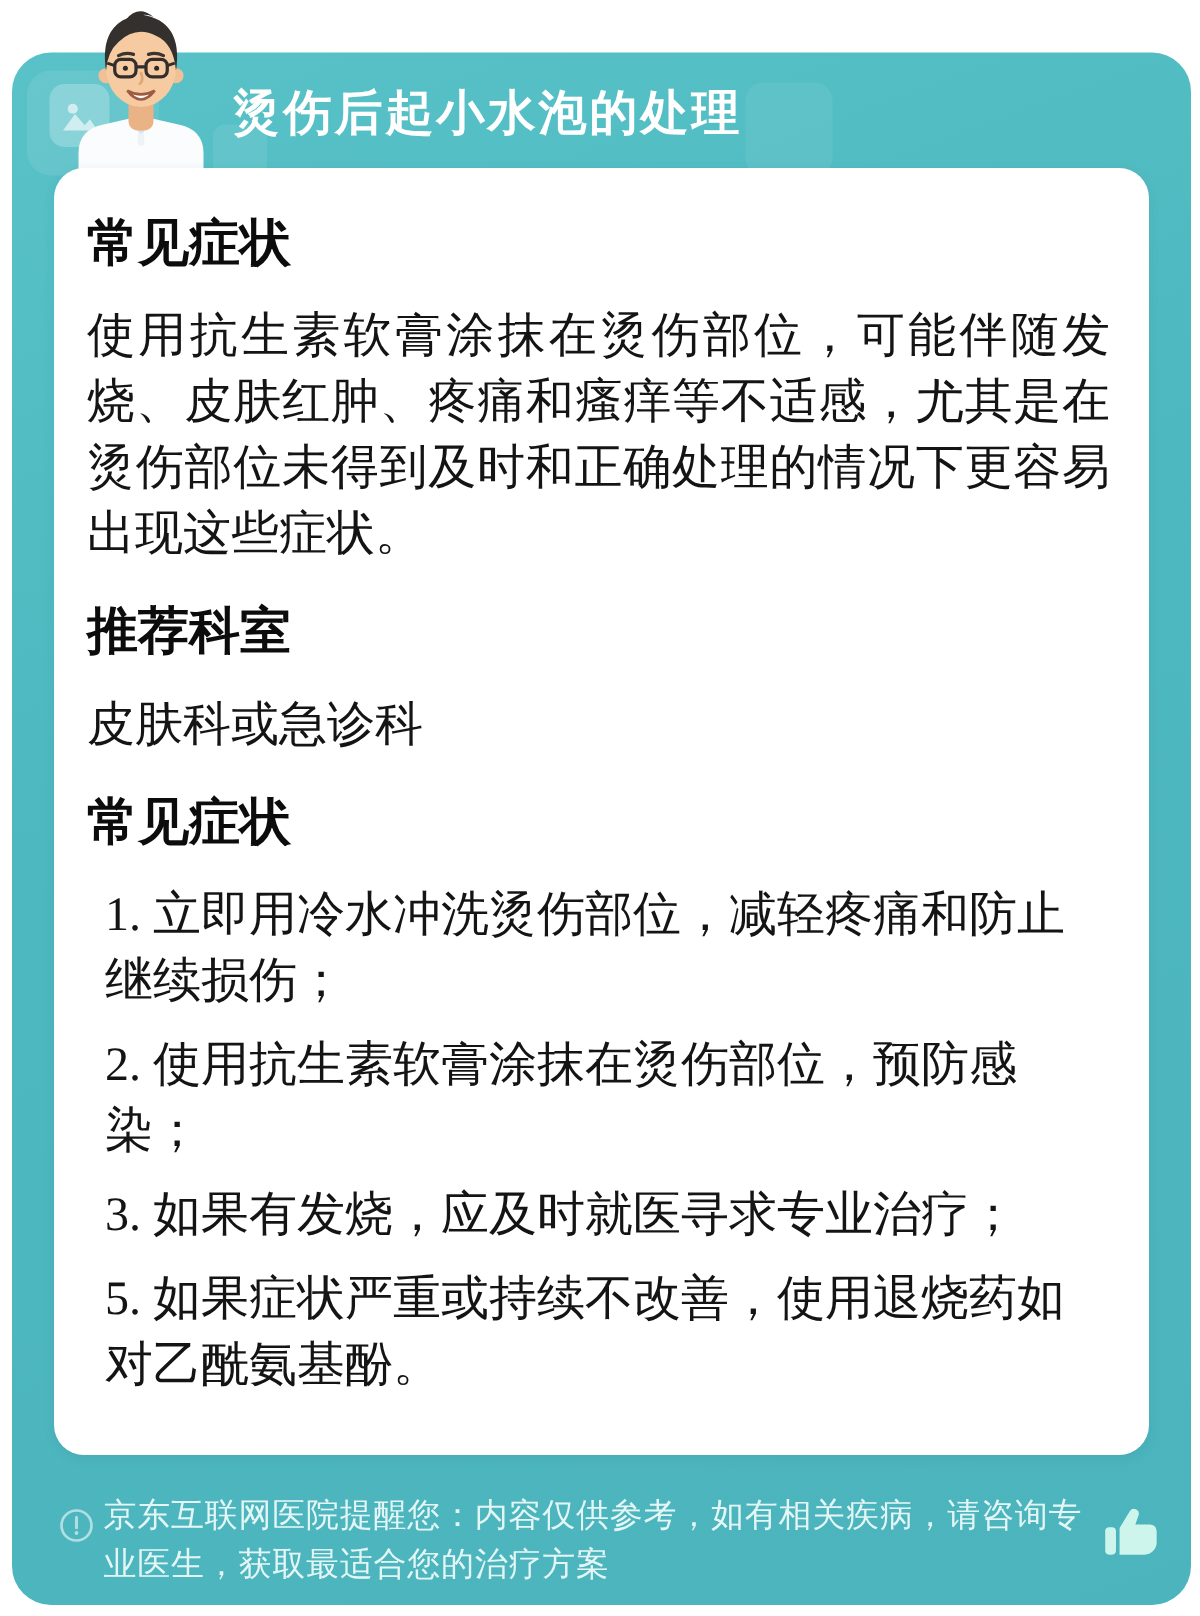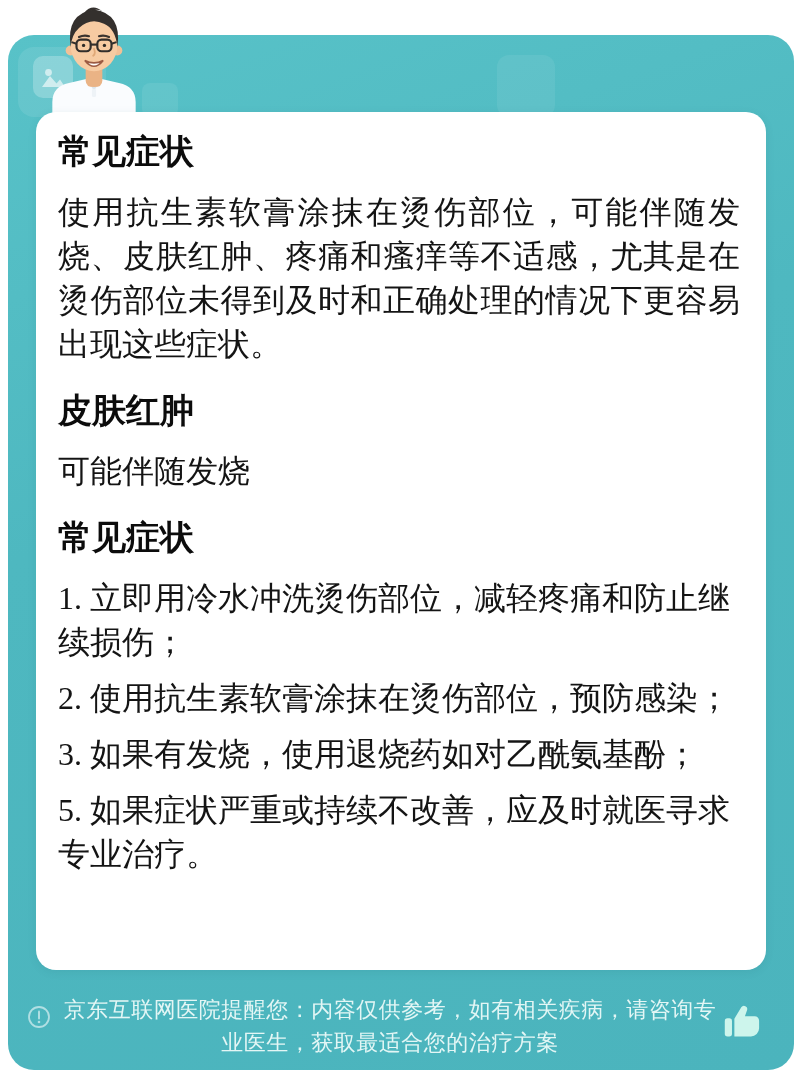--- a/index.html
+++ b/index.html
@@ -49,50 +49,50 @@
     z-index: 3;
   }
 
   
   .white-card {
     position: absolute;
     left: 36px; top: 112px;
     width: 730px; height: 858px;
     background: #ffffff;
     border-radius: 20px;
-    padding: 17px 26px 20px 22px;
+    padding: 28px 26px 20px 22px;
     z-index: 4;
     box-shadow: 0 2px 8px rgba(30,90,95,0.10);
     overflow: hidden;
   }
   .white-card h2 {
     font-size: 34px; font-weight: 700; line-height: 44px;
     color: #0c0c0c; margin: 0 0 17px 0;
   }
   .white-card p.body {
     font-size: 32px; line-height: 44px; color: #141414;
     margin: 0 0 22px 0;
     text-align: justify;
   }
   .tips-list { list-style: none; }
   .tips-list li {
     font-size: 32px; line-height: 44px; color: #141414;
     margin-bottom: 12px;
+    margin-left: 12px;
   }
   .tip-num {
     font-family: "Liberation Serif", "DejaVu Serif", serif;
     margin-right: 8px;
   }
 
   
   .footer {
-    position: absolute; left: 8px; top: 988px;
+    position: absolute; left: 20px; top: 988px;
     width: 624px; height: 82px;
     z-index: 2;
-    text-align: center;
   }
   .info-icon { position: absolute; left: 19px; top: 17px; width: 24px; height: 24px; opacity: 0.75; }
   .disclaimer {
     position: absolute; left: 49px; top: 5px;
     width: 666px;
     font-size: 22px; line-height: 33px;
     color: rgba(240,252,250,0.92);
     letter-spacing: 0.5px;
   }
   .thumb-icon { position: absolute; left: 712px; top: 12px; width: 46px; height: 46px; cursor: pointer; }
@@ -106,20 +106,21 @@
   <div class="deco deco-b"></div>
   <div class="deco deco-c"></div>
 
   <div class="photo-icon">
     <svg width="28" height="28" viewBox="0 0 28 28">
       <circle cx="9.5" cy="9.5" r="3.4" fill="rgba(255,255,255,0.6)"></circle>
       <path d="M3 24 L11 13 L17.5 20.5 L21 16.5 L26 24 Z" fill="rgba(255,255,255,0.6)"></path>
     </svg>
   </div>
 
+  <div class="page-title">烫伤后起小水泡的处理</div>
 </div>
 
 <div class="avatar">
   <svg width="100" height="126" viewBox="0 0 120 151">
 
     <path d="M10 151 V120 Q10 101 30 97 L52 92 H68 L90 97 Q110 101 110 120 V151 Z" fill="#fafcfe"></path>
     <path d="M52 92 L60 104 L68 92" fill="none" stroke="#dde5eb" stroke-width="2.5"></path>
     <rect x="57.5" y="104" width="5" height="10" rx="2" fill="#eef3f7"></rect>
 
     <path d="M50 76 h20 v18 q0 8 -10 8 q-10 0 -10 -8 Z" fill="#eab385"></path>
@@ -147,36 +148,36 @@
 
     <path d="M49 70 Q60 84 71 70 Q60 76 49 70 Z" fill="#ffffff" stroke="#9c5b43" stroke-width="2"></path>
   </svg>
 </div>
 
 <div class="white-card">
 
   <h2>常见症状</h2>
   <p class="body">使用抗生素软膏涂抹在烫伤部位，可能伴随发烧、皮肤红肿、疼痛和瘙痒等不适感，尤其是在烫伤部位未得到及时和正确处理的情况下更容易出现这些症状。</p>
 
-  <h2>皮肤红肿</h2>
-  <p class="body">可能伴随发烧</p>
+  <h2>推荐科室</h2>
+  <p class="body">皮肤科或急诊科</p>
 
   <h2>常见症状</h2>
   <ul class="tips-list">
     <li>
       <span class="tip-num">1.</span><span>立即用冷水冲洗烫伤部位，减轻疼痛和防止继续损伤；</span>
     </li>
     <li>
       <span class="tip-num">2.</span><span>使用抗生素软膏涂抹在烫伤部位，预防感染；</span>
     </li>
     <li>
-      <span class="tip-num">3.</span><span>如果有发烧，使用退烧药如对乙酰氨基酚；</span>
+      <span class="tip-num">3.</span><span>如果有发烧，应及时就医寻求专业治疗；</span>
     </li>
     <li>
-      <span class="tip-num">5.</span><span>如果症状严重或持续不改善，应及时就医寻求专业治疗。</span>
+      <span class="tip-num">5.</span><span>如果症状严重或持续不改善，使用退烧药如对乙酰氨基酚。</span>
     </li>
   </ul>
 </div>
 
 <div class="footer">
   <div class="info-icon">
     <svg width="24" height="24" viewBox="0 0 24 24">
       <circle cx="12" cy="12" r="10" fill="none" stroke="rgba(255,255,255,0.75)" stroke-width="1.8"></circle>
       <path d="M12 6.5 V13.5" stroke="rgba(255,255,255,0.75)" stroke-width="2" stroke-linecap="round"></path>
       <circle cx="12" cy="17" r="1.3" fill="rgba(255,255,255,0.75)"></circle>

